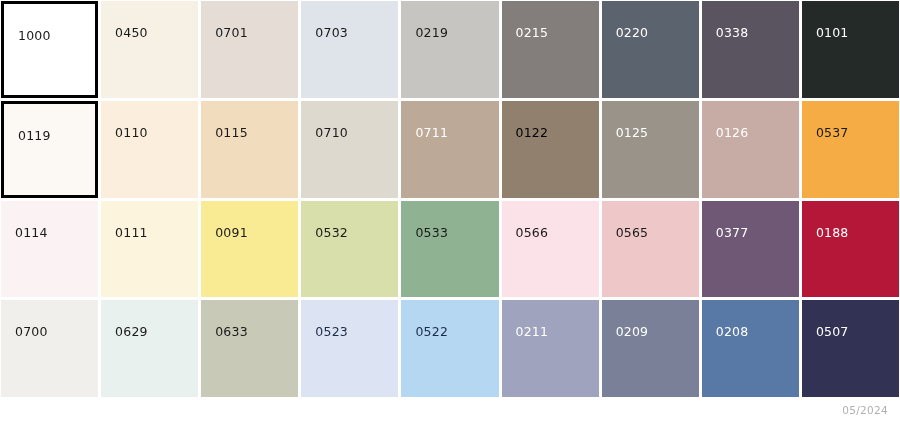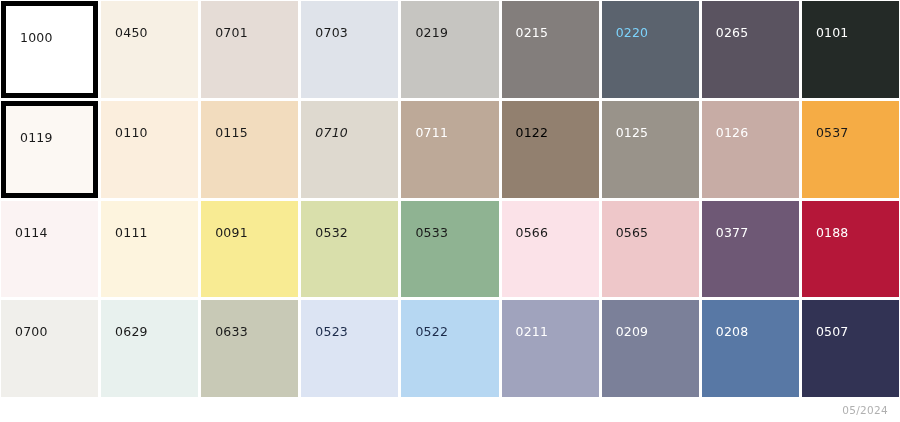--- a/index.html
+++ b/index.html
@@ -45,21 +45,21 @@
     position: absolute;
     left: 14px;
     top: 26px;
     font-size: 12.5px;
     line-height: 1;
     letter-spacing: 0.2px;
     white-space: nowrap;
     font-family: "DejaVu Sans", "Liberation Sans", sans-serif;
   }
   .swatch.bordered {
-    border: 5px solid #000000;
+    border: 3px solid #000000;
   }
   #footer-bar {
     position: absolute;
     left: 0;
     top: 398px;
     width: 900px;
     height: 24px;
     background: #ffffff;
   }
   #footer-date {
@@ -90,39 +90,39 @@
       <div class="swatch" style="background: rgb(223, 227, 234);">
         <span class="swatch-label" style="color: rgb(26, 26, 26);">0703</span>
       </div>
       <div class="swatch" style="background: rgb(198, 197, 193);">
         <span class="swatch-label" style="color: rgb(26, 26, 26);">0219</span>
       </div>
       <div class="swatch" style="background: rgb(131, 126, 124);">
         <span class="swatch-label" style="color: rgb(255, 255, 255);">0215</span>
       </div>
       <div class="swatch" style="background: rgb(91, 99, 110);">
-        <span class="swatch-label" style="color: #7dd3fc;">0220</span>
+        <span class="swatch-label" style="color: #ffffff;">0220</span>
       </div>
       <div class="swatch" style="background: rgb(90, 83, 96);">
-        <span class="swatch-label" style="color: rgb(255, 255, 255);">0265</span>
+        <span class="swatch-label" style="color: rgb(255, 255, 255);">0338</span>
       </div>
       <div class="swatch" style="background: rgb(36, 42, 39);">
         <span class="swatch-label" style="color: rgb(255, 255, 255);">0101</span>
       </div>
       <div class="swatch bordered" style="background: rgb(252, 248, 243);">
         <span class="swatch-label" style="color: rgb(26, 26, 26);">0119</span>
       </div>
       <div class="swatch" style="background: rgb(251, 238, 221);">
         <span class="swatch-label" style="color: rgb(26, 26, 26);">0110</span>
       </div>
       <div class="swatch" style="background: rgb(242, 220, 190);">
         <span class="swatch-label" style="color: rgb(26, 26, 26);">0115</span>
       </div>
       <div class="swatch" style="background: rgb(222, 217, 207);">
-        <span class="swatch-label" style="color: rgb(26, 26, 26); font-style: italic;">0710</span>
+        <span class="swatch-label" style="color: rgb(26, 26, 26);">0710</span>
       </div>
       <div class="swatch" style="background: rgb(189, 169, 152);">
         <span class="swatch-label" style="color: rgb(255, 255, 255);">0711</span>
       </div>
       <div class="swatch" style="background: rgb(146, 128, 111);">
         <span class="swatch-label" style="color: #000000;">0122</span>
       </div>
       <div class="swatch" style="background: rgb(153, 147, 138);">
         <span class="swatch-label" style="color: rgb(255, 255, 255);">0125</span>
       </div>

